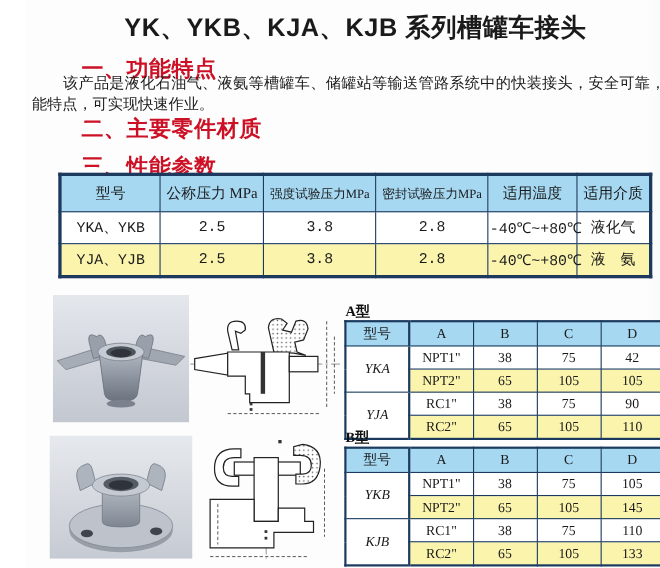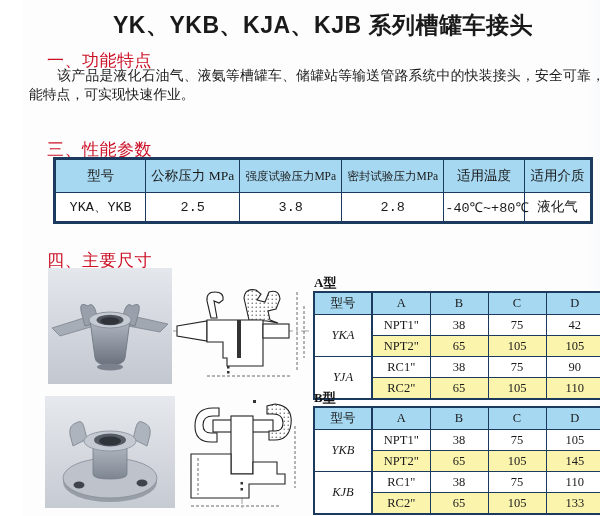--- a/index.html
+++ b/index.html
@@ -6,21 +6,21 @@
   .page{
     position:relative;width:600px;height:516px;overflow:hidden;
     background:linear-gradient(90deg,#fdfdfd 0%,#fdfdfd 94%,#f3f6fa 100%);
     font-family:"Liberation Sans",sans-serif;color:#1a1a1a;margin-left:23px;
   }
   .title{
     position:absolute;top:10px;left:0;width:100%;text-align:center;
     font-size:23px;font-weight:bold;letter-spacing:.5px;white-space:nowrap;
   }
   .sec-heading{
-    position:absolute;left:24px;color:#cc1126;font-weight:normal;font-size:17px;
+    position:absolute;left:51px;color:#cc1126;font-weight:bold;font-size:20px;
     white-space:nowrap;letter-spacing:.5px;
   }
   .h-feat{top:49px}.h-mat{top:104px}.h-perf{top:138px}.h-dim{top:249px}
   .para{
     position:absolute;left:6px;top:66px;width:590px;font-size:13.8px;
     line-height:19px;text-indent:2.05em;text-align:justify;
   }
   .materials{position:absolute;left:38px;top:121px;font-size:13.8px;white-space:nowrap;}
   .materials .gap{display:inline-block;width:42px;}
   table{border-collapse:collapse;table-layout:fixed;}
@@ -58,20 +58,21 @@
 </head>
 <body>
 
 <div class="page">
 
   <div class="title">YK、YKB、KJA、KJB 系列槽罐车接头</div>
 
   <div class="sec-heading h-feat">一、功能特点</div>
   <div class="para">该产品是液化石油气、液氨等槽罐车、储罐站等输送管路系统中的快装接头，安全可靠，功能特点，可实现快速作业。</div>
 
+  <div class="sec-heading h-mat">二、主要零件材质</div>
 
   <div class="sec-heading h-perf">三、性能参数</div>
 
   <table class="perf">
     <colgroup>
       <col style="width:17%">
         <col style="width:17.5%">
         <col style="width:19%">
       <col style="width:19%">
         <col style="width:15%">
@@ -87,24 +88,31 @@
       <th>适用介质</th>
     </tr>
     <tr>
       <td>YKA、YKB</td>
       <td>2.5</td>
       <td>3.8</td>
       <td>2.8</td>
       <td>-40℃~+80℃</td>
       <td>液化气</td>
     </tr>
+    <tr class="yellow">
+      <td>YJA、YJB</td>
+      <td>2.5</td>
+      <td>3.8</td>
+      <td>2.8</td>
+      <td>-40℃~+80℃</td>
+      <td>液　氨</td>
+    </tr>
   </tbody>
     </table>
 
-  <div class="sec-heading h-dim">四、主要尺寸</div>
 
   <svg class="figure photo-a" width="124" height="116" viewBox="0 0 124 116">
     <defs>
       <linearGradient id="bgA" x1="0" y1="0" x2="0" y2="1">
         <stop offset="0" stop-color="#e4e7ec"></stop>
           <stop offset="1" stop-color="#c3c7d0"></stop>
       </linearGradient>
       <linearGradient id="metalA" x1="0" y1="0" x2="0" y2="1">
         <stop offset="0" stop-color="#b2b8c2"></stop>
           <stop offset=".5" stop-color="#8d95a0"></stop>

